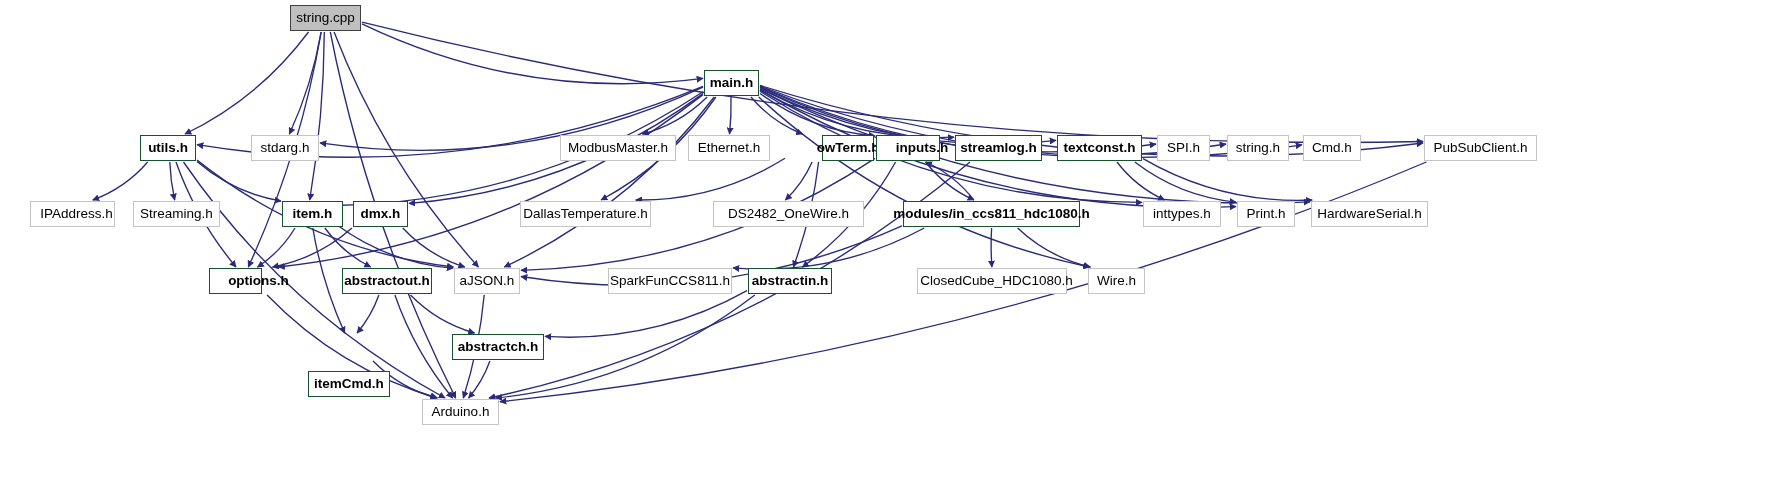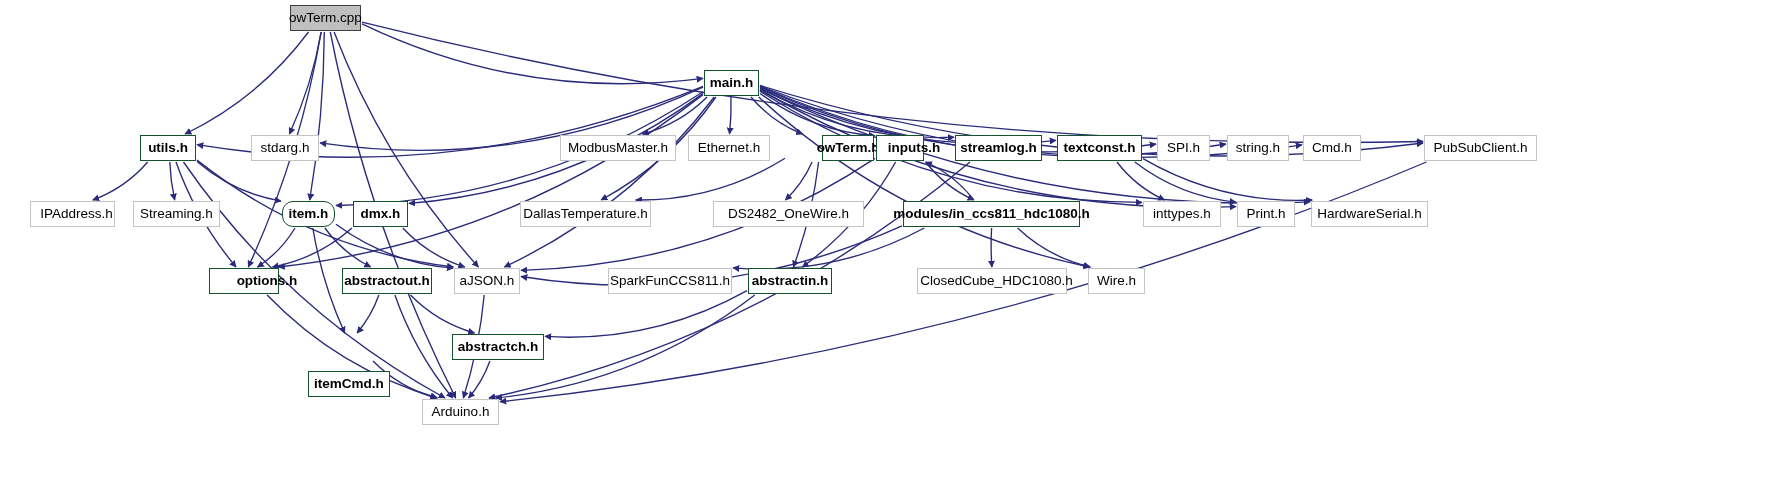--- a/index.html
+++ b/index.html
@@ -116,41 +116,41 @@
         <path d="M 754.8 295.0 Q 639.8 383.2 495.7 398.0" marker-end="url(#arw)"></path>
         <path d="M 373.0 361.0 Q 399.8 388.0 436.5 398.0" marker-end="url(#arw)"></path>
         <path d="M 489.9 361.0 Q 482.6 381.4 468.6 398.0" marker-end="url(#arw)"></path>
         <path d="M 267.1 295.0 Q 338.6 369.1 437.4 398.0" marker-end="url(#arw)"></path>
         <path d="M 484.2 295.0 Q 479.3 347.6 463.3 398.0" marker-end="url(#arw)"></path>
         <path d="M 1426.4 162.0 Q 980.9 350.3 500.0 401.8" marker-end="url(#arw)"></path>
       </g>
   </svg>
   <div id="node-layer">
       <div class="node root" style="left: 290px; top: 5px; width: 71px;">
-        <span>owTerm.cpp</span>
+        <span>string.cpp</span>
       </div>
       <div class="node strong" style="left: 704px; top: 70px; width: 55px;">
         <span>main.h</span>
       </div>
       <div class="node strong" style="left: 140px; top: 135px; width: 56px;">
         <span>utils.h</span>
       </div>
       <div class="node " style="left: 251px; top: 135px; width: 68px;">
         <span>stdarg.h</span>
       </div>
       <div class="node " style="left: 560px; top: 135px; width: 116px;">
         <span>ModbusMaster.h</span>
       </div>
       <div class="node " style="left: 688px; top: 135px; width: 82px;">
         <span>Ethernet.h</span>
       </div>
       <div class="node strong" style="left: 822px; top: 135px; width: 52px; text-align: center;">
         <span>owTerm.h</span>
       </div>
-      <div class="node strong" style="left: 876px; top: 135px; width: 48px; padding-left: 28px;">
+      <div class="node strong" style="left: 876px; top: 135px; width: 64px; padding-left: 28px;">
         <span>inputs.h</span>
       </div>
       <div class="node strong" style="left: 955px; top: 135px; width: 87px;">
         <span>streamlog.h</span>
       </div>
       <div class="node strong" style="left: 1057px; top: 135px; width: 85px;">
         <span>textconst.h</span>
       </div>
       <div class="node " style="left: 1157px; top: 135px; width: 53px;">
         <span>SPI.h</span>
@@ -163,21 +163,21 @@
       </div>
       <div class="node " style="left: 1424px; top: 135px; width: 113px;">
         <span>PubSubClient.h</span>
       </div>
       <div class="node " style="left: 30px; top: 201px; width: 85px; padding-left: 8px;">
         <span>IPAddress.h</span>
       </div>
       <div class="node " style="left: 133px; top: 201px; width: 87px;">
         <span>Streaming.h</span>
       </div>
-      <div class="node strong" style="left: 282px; top: 201px; width: 53px; border-radius: 11px;">
+      <div class="node strong" style="left: 282px; top: 201px; width: 61px;">
         <span>item.h</span>
       </div>
       <div class="node strong" style="left: 353px; top: 201px; width: 55px;">
         <span>dmx.h</span>
       </div>
       <div class="node " style="left: 520px; top: 201px; width: 131px;">
         <span>DallasTemperature.h</span>
       </div>
       <div class="node " style="left: 713px; top: 201px; width: 151px;">
         <span>DS2482_OneWire.h</span>
@@ -187,21 +187,21 @@
       </div>
       <div class="node " style="left: 1143px; top: 201px; width: 78px;">
         <span>inttypes.h</span>
       </div>
       <div class="node " style="left: 1237px; top: 201px; width: 58px;">
         <span>Print.h</span>
       </div>
       <div class="node " style="left: 1311px; top: 201px; width: 117px;">
         <span>HardwareSerial.h</span>
       </div>
-      <div class="node strong" style="left: 209px; top: 268px; width: 70px; padding-left: 46px;">
+      <div class="node strong" style="left: 209px; top: 268px; width: 53px; padding-left: 46px;">
         <span>options.h</span>
       </div>
       <div class="node strong" style="left: 342px; top: 268px; width: 90px;">
         <span>abstractout.h</span>
       </div>
       <div class="node " style="left: 454px; top: 268px; width: 66px;">
         <span>aJSON.h</span>
       </div>
       <div class="node " style="left: 608px; top: 268px; width: 124px;">
         <span>SparkFunCCS811.h</span>

